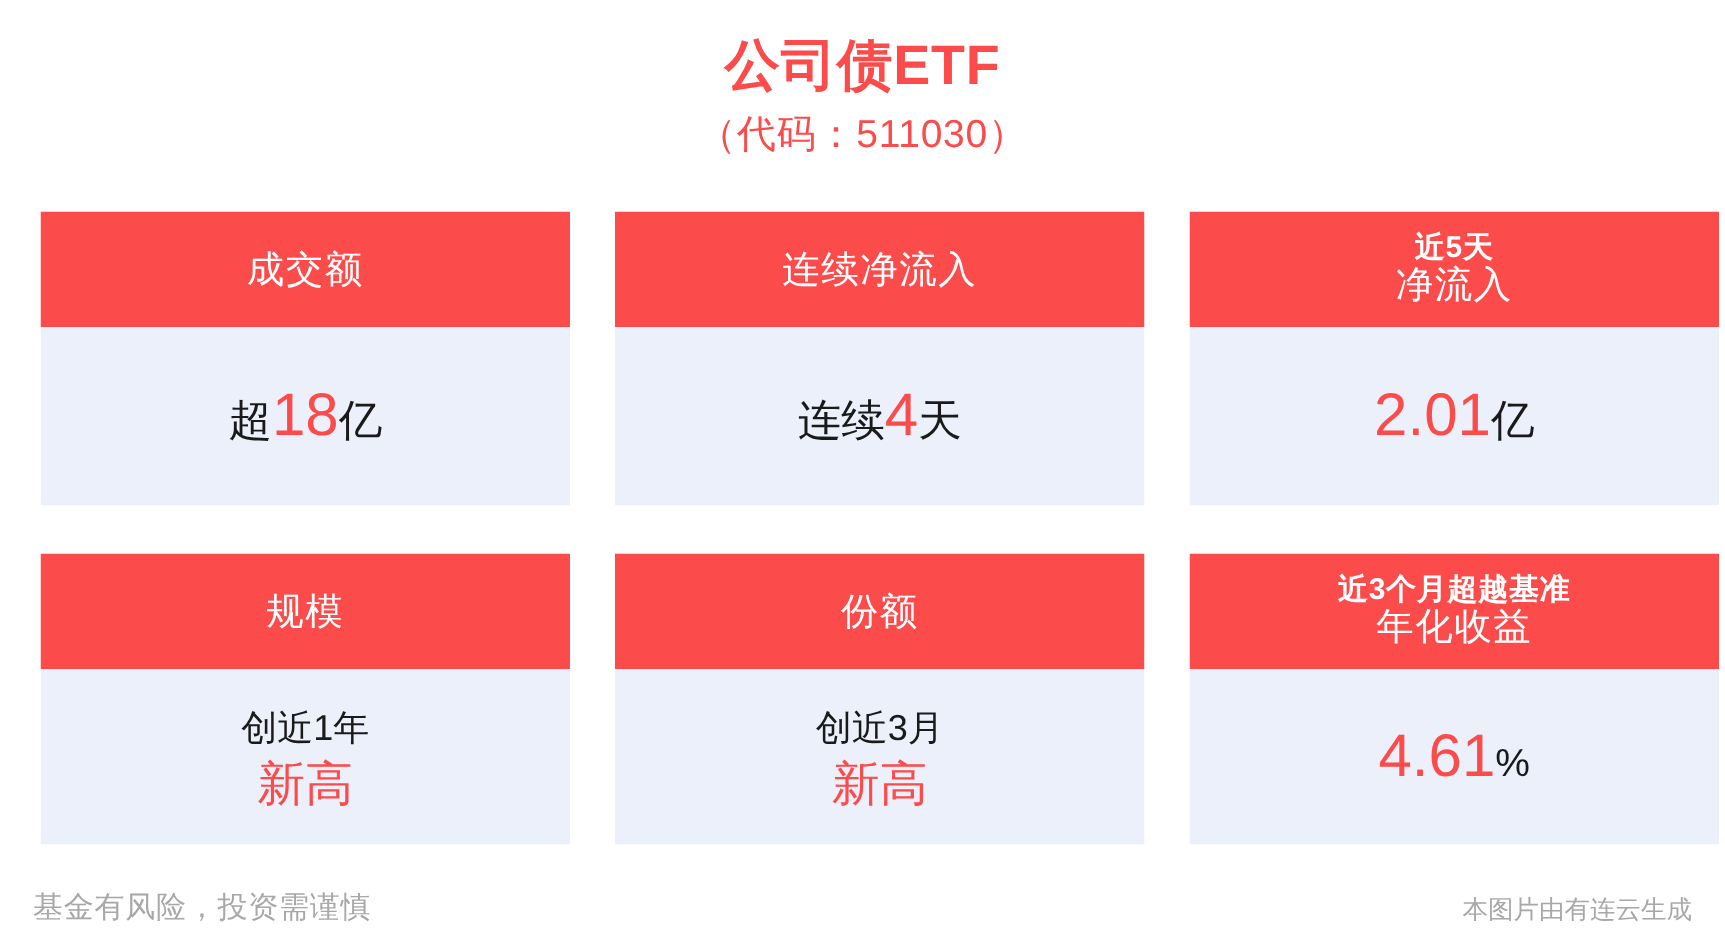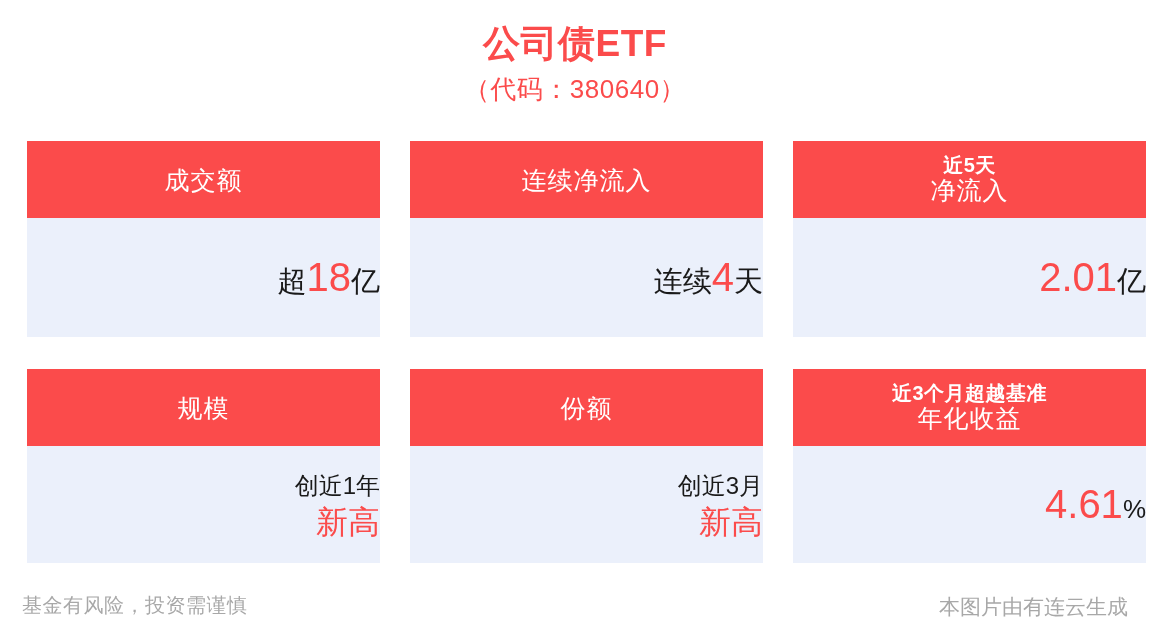--- a/index.html
+++ b/index.html
@@ -90,21 +90,21 @@
   }
   .card-header.single .hdr-main {
     font-size: 25px;
   }
 
   .card-body {
     background: #ebf0fb;
     height: 119px;
     display: flex;
     flex-direction: column;
-    align-items: flex-end;
+    align-items: center;
     justify-content: center;
     text-align: center;
     box-sizing: border-box;
   }
   .row2 .card-body {
     height: 117px;
   }
 
   .val-line {
     line-height: 1.12;
@@ -151,36 +151,36 @@
     justify-content: space-between;
   }
   .footer-left {
     color: #a8a8a8;
     font-size: 20px;
     line-height: 26px;
     letter-spacing: 0.5px;
   }
   .footer-right {
     color: #a8a8a8;
-    font-size: 21px;
+    font-size: 17px;
     line-height: 22px;
     text-align: right;
   }
   .footer-right div {
     white-space: nowrap;
   }
 </style>
 </head>
 <body>
 
 <div class="page">
 
   <div class="title-block">
     <div class="main-title">公司债ETF</div>
-    <div class="sub-title">（代码：380640）</div>
+    <div class="sub-title">（代码：511030）</div>
   </div>
 
   <div class="cards">
 
     <div class="card">
       <div class="card-header single">
         <div class="hdr-main">成交额</div>
       </div>
       <div class="card-body">
         <div class="val-line"><span class="val-cjk">超</span><span class="val-num">18</span><span class="val-unit">亿</span></div>

